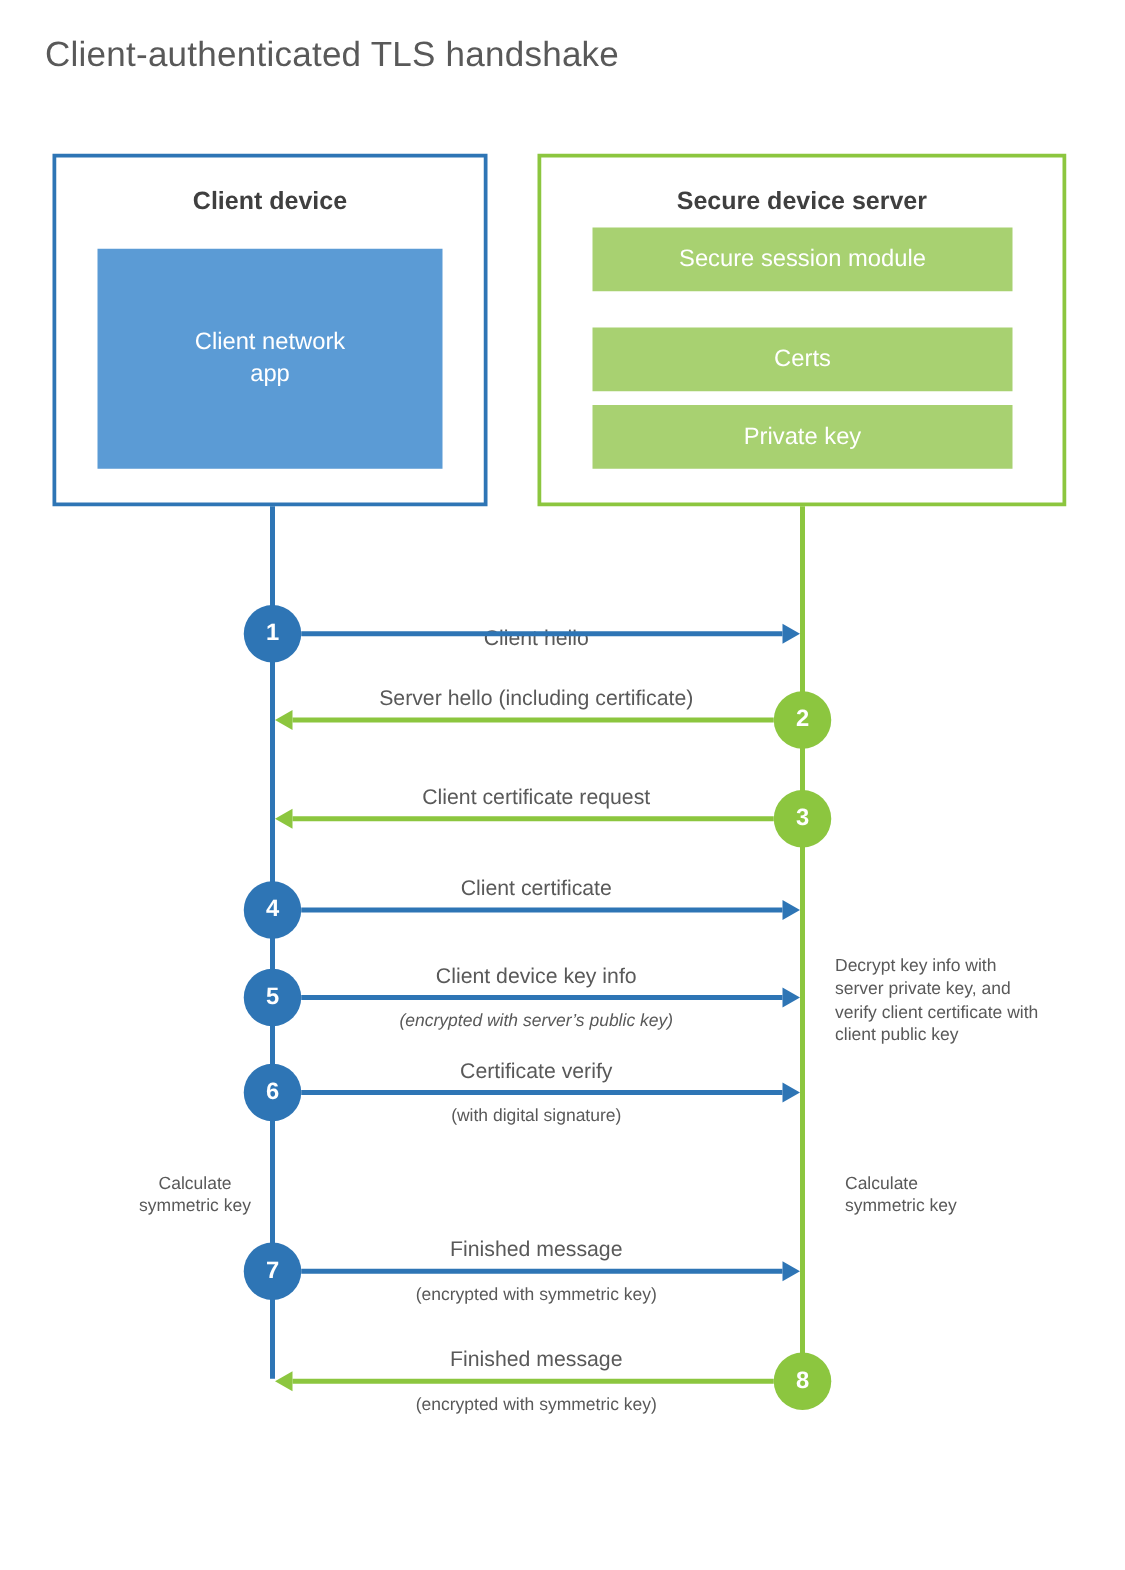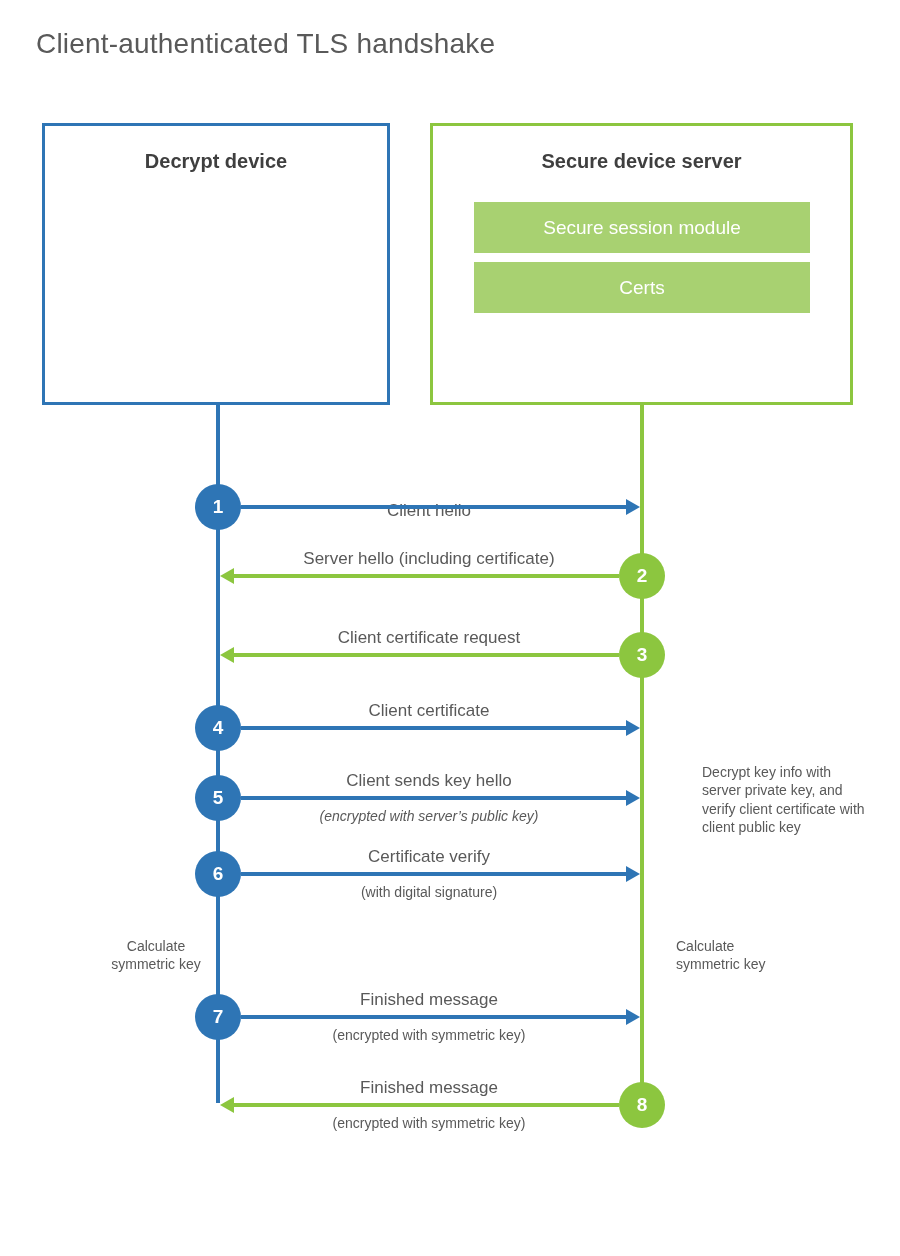--- a/index.html
+++ b/index.html
@@ -48,40 +48,43 @@
   .head.right{border-left:14px solid #2e75b5;}
   .head.left{border-right:14px solid #8cc63f;}
   .badge{
     width:46px;height:46px;border-radius:50%;color:#ffffff;font-size:19px;font-weight:700;
     display:flex;align-items:center;justify-content:center;
   }
   .badge.blue{background:#2e75b5;}
   .badge.green{background:#8cc63f;}
   
   .note{font-size:14px;color:#595959;line-height:1.32;}
-  #decrypt-note{left:668px;top:763px;width:164px;margin-left:34px;}
+  #decrypt-note{left:668px;top:763px;width:164px;}
   #calc-left{left:96px;top:937px;width:120px;text-align:center;white-space:pre-line;}
   #calc-right{left:676px;top:937px;width:130px;text-align:left;white-space:pre-line;}
 </style>
 </head>
 <body>
 
 <div id="canvas">
 
   <div id="page-title" class="abs">Client-authenticated TLS handshake</div>
 
   <div id="client-box" class="abs actor-box">
-    <div class="actor-title">Decrypt device</div>
+    <div class="actor-title">Client device</div>
   </div>
+  <div id="client-inner" class="abs">Client network
+app</div>
 
   <div id="server-box" class="abs actor-box">
     <div class="actor-title">Secure device server</div>
   </div>
-  <div class="abs server-bar" style="top:202px">Secure session module</div>
+  <div class="abs server-bar" style="top:182px">Secure session module</div>
   <div class="abs server-bar" style="top:262px">Certs</div>
+  <div class="abs server-bar" style="top:324px">Private key</div>
 
   <div id="client-line" class="abs lifeline"></div>
   <div id="server-line" class="abs lifeline"></div>
 
   <div id="messages">
       <div>
         <div class="abs msg-label" style="top: 501px;">Client hello</div>
         <div class="abs shaft blue" style="top: 505px; left: 241px; width: 385px;"></div>
         <div class="abs head right" style="top: 499px; left: 626px;"></div>
         <div class="abs badge blue" style="left: 195px; top: 484px;">1</div>
@@ -98,21 +101,21 @@
         <div class="abs head left" style="top: 647px; left: 220px;"></div>
         <div class="abs badge green" style="left: 619px; top: 632px;">3</div>
       </div>
       <div>
         <div class="abs msg-label" style="top: 701px;">Client certificate</div>
         <div class="abs shaft blue" style="top: 726px; left: 241px; width: 385px;"></div>
         <div class="abs head right" style="top: 720px; left: 626px;"></div>
         <div class="abs badge blue" style="left: 195px; top: 705px;">4</div>
       </div>
       <div>
-        <div class="abs msg-label" style="top: 771px;">Client sends key hello</div>
+        <div class="abs msg-label" style="top: 771px;">Client device key info</div>
         <div class="abs msg-sub" style="top: 808px; font-style: italic;">(encrypted with server’s public key)</div>
         <div class="abs shaft blue" style="top: 796px; left: 241px; width: 385px;"></div>
         <div class="abs head right" style="top: 790px; left: 626px;"></div>
         <div class="abs badge blue" style="left: 195px; top: 775px;">5</div>
       </div>
       <div>
         <div class="abs msg-label" style="top: 847px;">Certificate verify</div>
         <div class="abs msg-sub" style="top: 884px;">(with digital signature)</div>
         <div class="abs shaft blue" style="top: 872px; left: 241px; width: 385px;"></div>
         <div class="abs head right" style="top: 866px; left: 626px;"></div>

